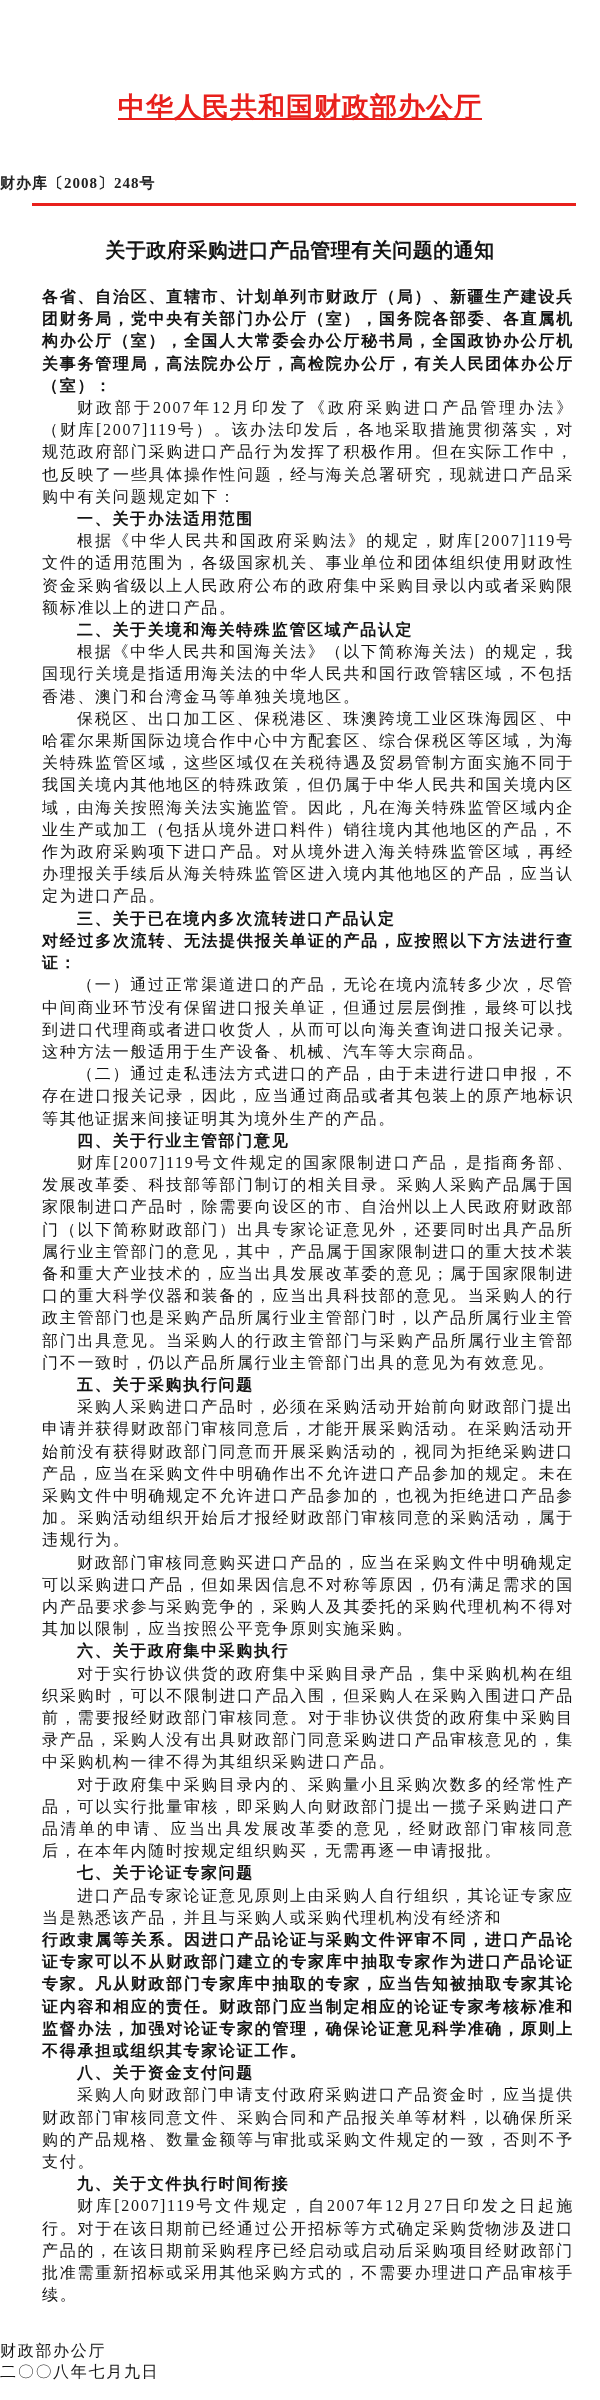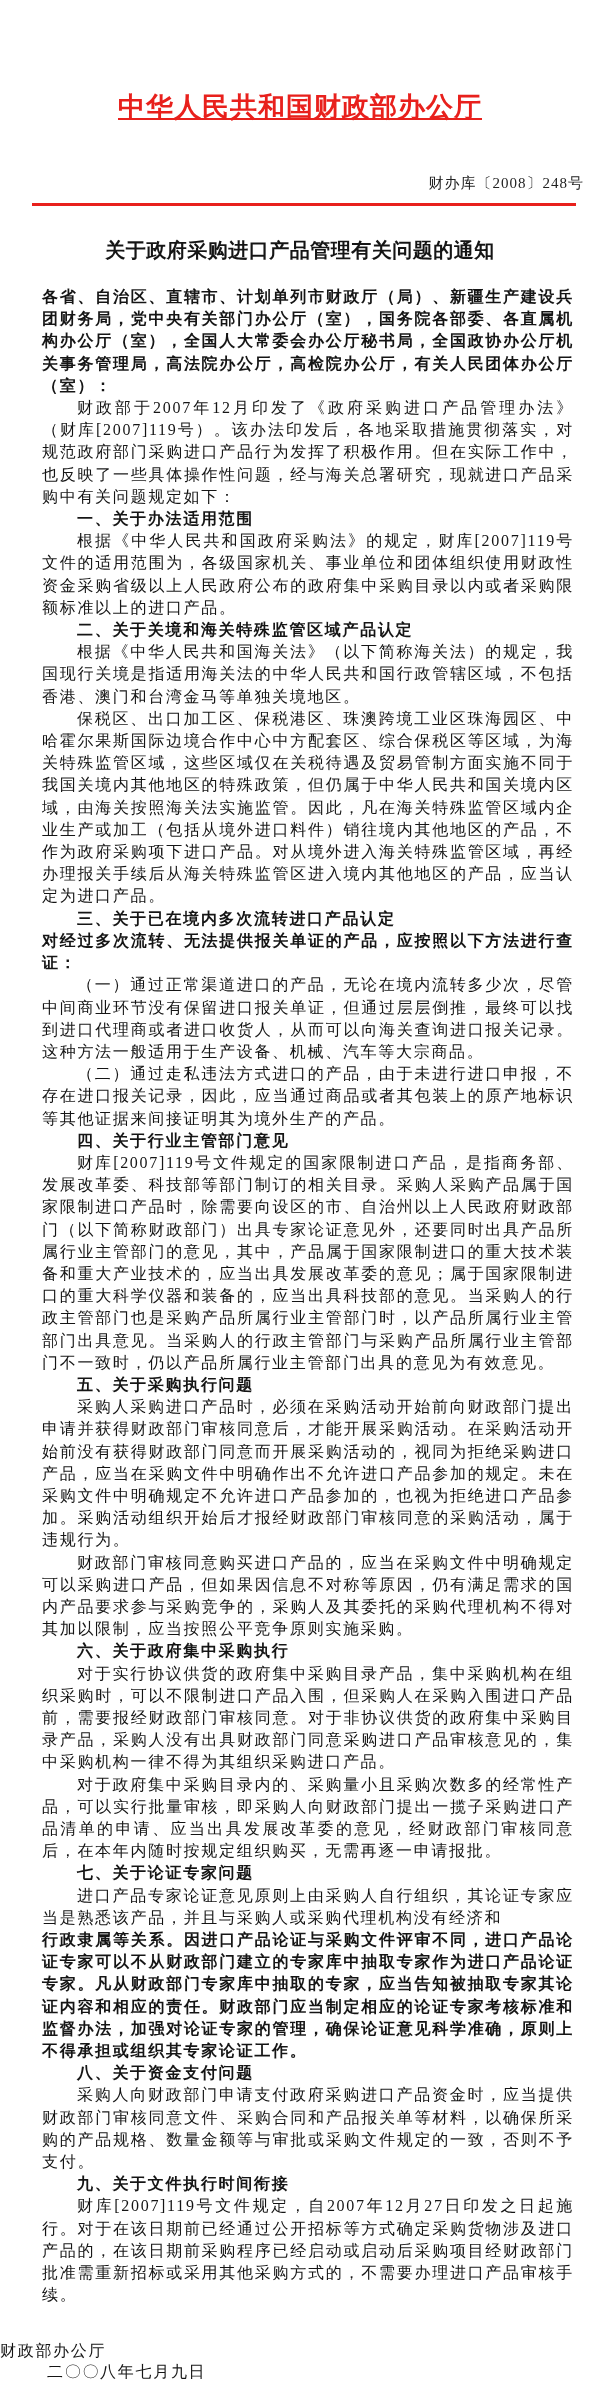--- a/index.html
+++ b/index.html
@@ -17,26 +17,27 @@
     padding-top: 90px;
     text-align: center;
     font-size: 27px;
     line-height: 34px;
     font-weight: bold;
     letter-spacing: 1px;
     color: #e8201c;
     text-decoration: underline;
   }
   .doc-number {
-    margin: 49px 16px 0 0;
-    text-align: right;
+    margin: 49px 8px 0 0;
+    text-align: left;
     font-size: 15px;
     line-height: 20px;
     letter-spacing: 1px;
     color: #222222;
+    font-weight: bold;
   }
   .red-rule {
     height: 3px;
     margin: 10px 24px 0 32px;
     background: #e8201c;
     border: none;
   }
   .doc-title {
     margin: 31px 0 0 0;
     text-align: center;
@@ -62,21 +63,21 @@
   .signature {
     margin-top: 34px;
     padding-right: 26px;
     text-align: left;
     font-size: 16px;
     line-height: 21px;
     letter-spacing: 1.7px;
     color: #151515;
   }
   .sig-org { margin: 0 12px 0 0; }
-  .sig-date { margin: 0 2px 0 0; padding-left: 47px; }
+  .sig-date { margin: 0 2px 0 0; }
 </style>
 </head>
 <body>
 
 <div class="page">
 
   <h1 class="org-title">中华人民共和国财政部办公厅</h1>
 
   <div class="doc-number">财办库〔2008〕248号</div>
 

